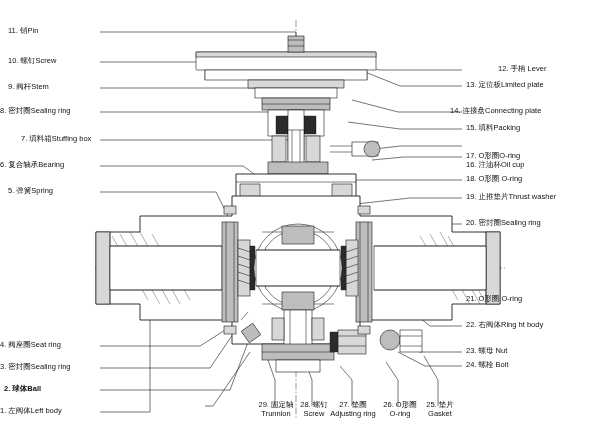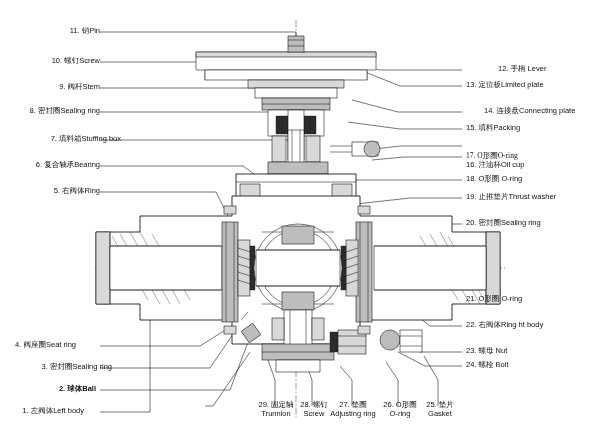--- a/index.html
+++ b/index.html
@@ -1,19 +1,19 @@
 <!DOCTYPE html>
 <html><head>
 <meta charset="utf-8">
 <style>
   html,body{margin:0;padding:0;}
   body{width:600px;height:440px;background:#ffffff;font-family:"Liberation Sans",sans-serif;}
   #stage{position:relative;width:600px;height:440px;overflow:hidden;}
   .lbl{position:absolute;font-size:7.5px;color:#111;white-space:nowrap;line-height:1.25;}
-  .lbl.r{text-align:right;}
+  .lbl.r{text-align:left;}
   .lbl.c{text-align:center;}
   svg{position:absolute;left:0;top:0;}
   .ln{stroke:#1a1a1a;stroke-width:0.6;fill:none;}
   .out{stroke:#1a1a1a;stroke-width:0.9;fill:#ffffff;}
   .thin{stroke:#1a1a1a;stroke-width:0.55;fill:none;}
   .fill-d{fill:#d8d8d8;stroke:#1a1a1a;stroke-width:0.6;}
   .fill-m{fill:#bdbdbd;stroke:#1a1a1a;stroke-width:0.6;}
   .fill-k{fill:#2b2b2b;stroke:#1a1a1a;stroke-width:0.4;}
   .fill-w{fill:#ffffff;stroke:#1a1a1a;stroke-width:0.6;}
   .hatch{stroke:#1a1a1a;stroke-width:0.35;fill:none;}
@@ -165,32 +165,32 @@
     <path class="thin" d="M241,320 L248,312"></path>
     <rect class="fill-m" x="244" y="326" width="14" height="14" transform="rotate(-35 251 333)"></rect>
   </svg>
 
   <div class="lbl r" style="left:8px;top:26px;width:92px;"><span>11.</span> <span>销Pin</span></div>
   <div class="lbl r" style="left:8px;top:56px;width:92px;"><span>10.</span> <span>螺钉Screw</span></div>
   <div class="lbl r" style="left:8px;top:82px;width:92px;"><span>9.</span> <span>阀杆Stem</span></div>
   <div class="lbl r" style="left:0px;top:106px;width:100px;"><span>8.</span> <span>密封圈Sealing ring</span></div>
   <div class="lbl r" style="left:0px;top:134px;width:100px;padding-left:21px;"><span>7.</span> <span>填料箱Stuffing box</span></div>
   <div class="lbl r" style="left:0px;top:160px;width:100px;"><span>6.</span> <span>复合轴承Bearing</span></div>
-  <div class="lbl r" style="left:8px;top:186px;width:92px;"><span>5.</span> <span>右阀体Ring</span></div>
+  <div class="lbl r" style="left:8px;top:186px;width:92px;"><span>5.</span> <span>弹簧Spring</span></div>
   <div class="lbl r" style="left:0px;top:340px;width:76px;"><span>4.</span> <span>阀座圈Seat ring</span></div>
   <div class="lbl r" style="left:0px;top:362px;width:112px;"><span>3.</span> <span>密封圈Sealing ring</span></div>
   <div class="lbl r" style="left:4px;top:384px;width:92px;font-weight:bold;"><span>2.</span> <span>球体Ball</span></div>
   <div class="lbl r" style="left:0px;top:406px;width:84px;"><span>1.</span> <span>左阀体Left body</span></div>
 
   <div class="lbl" style="left:466px;top:64px;margin-left:32px;"><span>12.</span> <span>手柄 Lever</span></div>
   <div class="lbl" style="left:466px;top:80px;"><span>13.</span> <span>定位板Limited plate</span></div>
-  <div class="lbl" style="left:484px;top:106px;"><span>14.</span> <span>连接盘Connecting plate</span></div>
+  <div class="lbl" style="left:450px;top:106px;"><span>14.</span> <span>连接盘Connecting plate</span></div>
   <div class="lbl" style="left:466px;top:123px;"><span>15.</span> <span>填料Packing</span></div>
   <div class="lbl" style="left:466px;top:140px;margin-top:20px;"><span>16.</span> <span>注油杯Oil cup</span></div>
-  <div class="lbl" style="left:466px;top:151px;font-family:Liberation Serif, serif;"><span>17.</span> <span>O形圈O-ring</span></div>
+  <div class="lbl" style="left:466px;top:151px;"><span>17.</span> <span>O形圈O-ring</span></div>
   <div class="lbl" style="left:466px;top:174px;"><span>18.</span> <span>O形圈 O-ring</span></div>
   <div class="lbl" style="left:466px;top:192px;"><span>19.</span> <span>止推垫片Thrust washer</span></div>
   <div class="lbl" style="left:466px;top:218px;"><span>20.</span> <span>密封圈Sealing ring</span></div>
   <div class="lbl" style="left:466px;top:294px;"><span>21.</span> <span>O形圈 O-ring</span></div>
   <div class="lbl" style="left:466px;top:320px;"><span>22.</span> <span>右阀体Ring ht body</span></div>
   <div class="lbl" style="left:466px;top:346px;"><span>23.</span> <span>螺母 Nut</span></div>
   <div class="lbl" style="left:466px;top:360px;"><span>24.</span> <span>螺栓 Bolt</span></div>
 
   <div class="lbl c" style="left:245px;top:400px;width:62px;">
     <div><span>29.</span> <span>固定轴</span></div>

